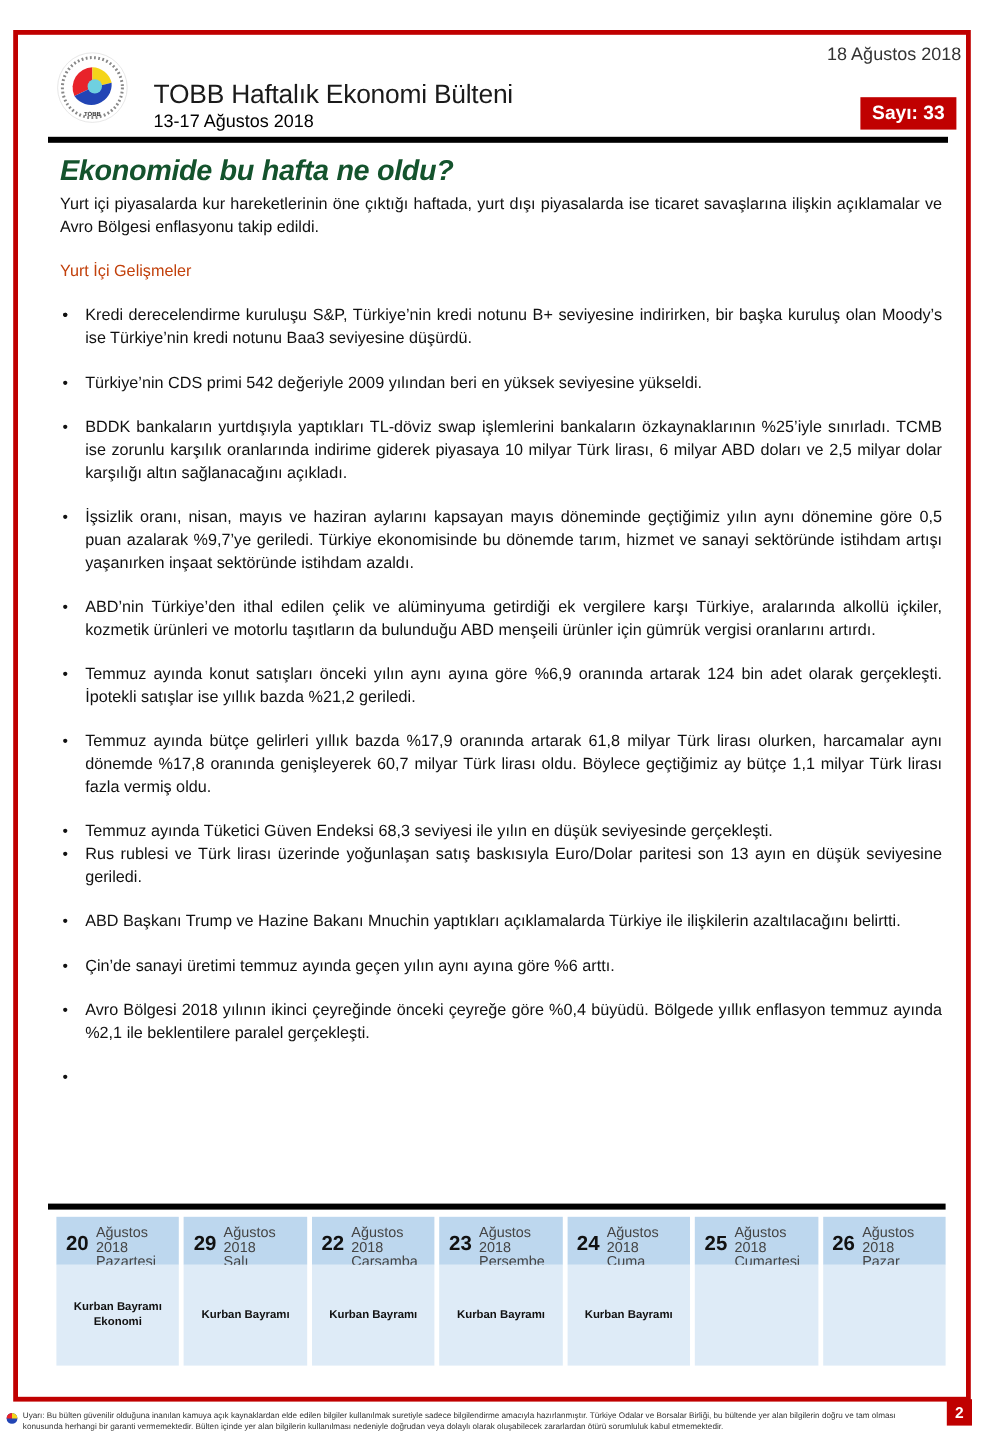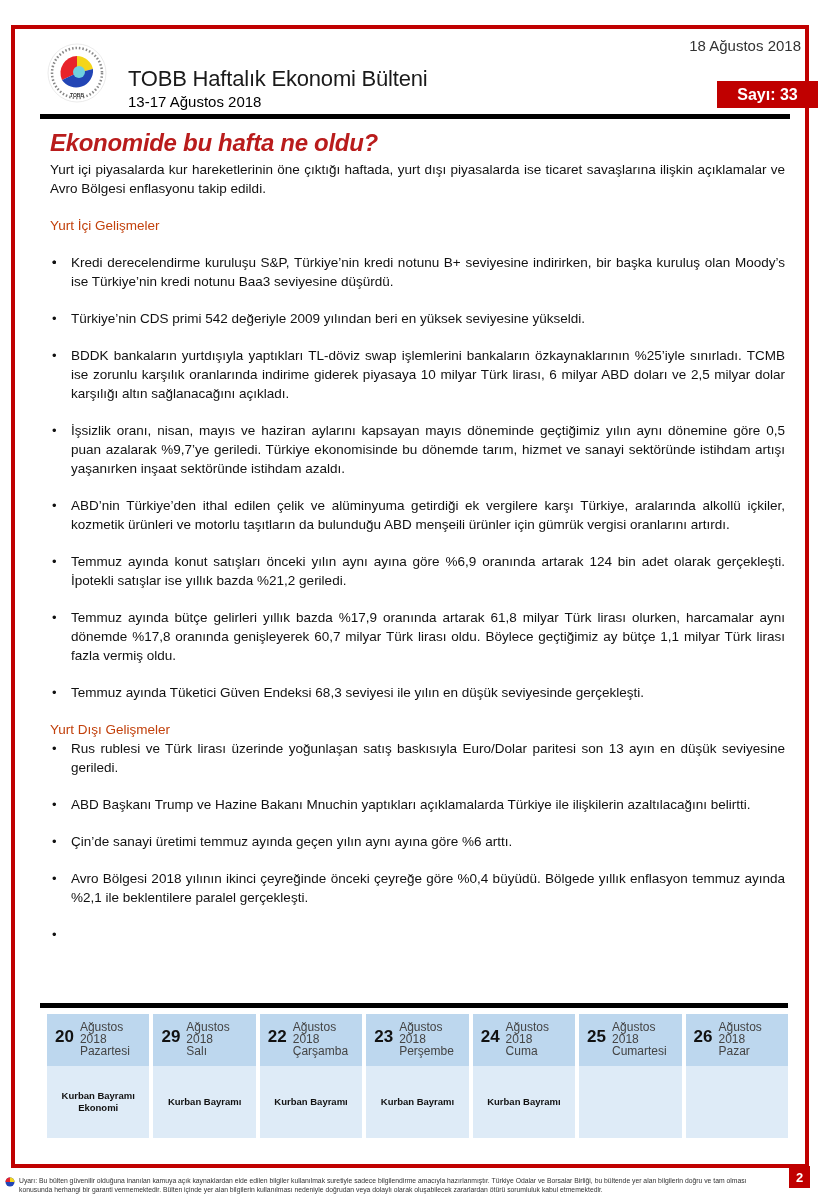--- a/index.html
+++ b/index.html
@@ -13,52 +13,52 @@
 
   .logo {
     position: absolute; left: 46px; top: 42px; width: 62px; height: 62px;
   }
   .title-block { position: absolute; left: 128px; top: 66px; }
   .title { font-size: 22px; color: #1a1a1a; letter-spacing: -0.2px; line-height: 26px; }
   .subtitle { font-size: 15px; color: #000000; line-height: 18px; margin-top: 1px; }
 
   .issue-date { position: absolute; right: 30px; top: 37px; font-size: 15px; color: #333; }
   .issue-badge {
-    position: absolute; left: 717px; top: 81px; width: 101px; height: 27px;
+    position: absolute; left: 717px; top: 81px; width: 80px; height: 27px;
     background: #c00000; color: #fff; font-size: 16px; font-weight: bold;
     display: flex; align-items: center; justify-content: center;
   }
 
   .rule { position: absolute; left: 40px; width: 750px; height: 5px; background: #000; }
   .rule.top { top: 114px; }
   .rule.bottom { top: 1003px; width: 748px; }
 
   .content { position: absolute; left: 50px; top: 128px; width: 735px; }
   .heading {
-    font-size: 24px; font-style: italic; color: #b91c1c; line-height: 30px; letter-spacing: -0.3px;
+    font-size: 24px; font-style: italic; color: #14532d; line-height: 30px; letter-spacing: -0.3px;
   }
   .intro { font-size: 13.5px; line-height: 19px; text-align: justify; margin-top: 2px; }
   .section-title { color: #c2410c; font-size: 13.5px; line-height: 19px; margin-top: 18px; }
   .bullets { list-style: none; }
   .bullets li {
     position: relative; padding-left: 21px; font-size: 13.5px; line-height: 19px;
     text-align: justify; margin-bottom: 18px;
   }
   .bullets li:last-child { margin-bottom: 0; }
   .bullets li .dot {
     position: absolute; left: 2px; top: 0; font-size: 13px;
   }
 
   .calendar {
     position: absolute; left: 47px; top: 1014px; width: 741px; height: 124px;
     display: flex; gap: 4px;
   }
   .day { flex: 1; display: flex; flex-direction: column; }
   .day-head {
-    height: 52px; background: #bdd7ee; display: flex; align-items: flex-start; padding: 6px 6px 0 8px;
+    height: 40px; background: #bdd7ee; display: flex; align-items: flex-start; padding: 6px 6px 0 8px;
   }
   .day-num { font-size: 17px; font-weight: bold; color: #111; margin-top: 7px; margin-right: 6px; }
   .day-meta { font-size: 12px; color: #444; line-height: 12px; margin-top: 1px; }
   .day-body {
     flex: 1; background: #deebf7; display: flex; align-items: center; justify-content: center;
     text-align: center; font-size: 9.5px; font-weight: bold; color: #111; line-height: 12px; padding: 0 6px;
   }
 
   .footer {
     position: absolute; left: 4px; top: 1176px; width: 760px; font-size: 6.8px; line-height: 9px; color: #333;
@@ -105,21 +105,20 @@
     <li><span class="dot">•</span><span>Kredi derecelendirme kuruluşu S&amp;P, Türkiye’nin kredi notunu B+ seviyesine indirirken, bir başka kuruluş olan Moody’s ise Türkiye’nin kredi notunu Baa3 seviyesine düşürdü.</span></li>
     <li><span class="dot">•</span><span>Türkiye’nin CDS primi 542 değeriyle 2009 yılından beri en yüksek seviyesine yükseldi.</span></li>
     <li><span class="dot">•</span><span>BDDK bankaların yurtdışıyla yaptıkları TL-döviz  swap işlemlerini bankaların özkaynaklarının %25’iyle sınırladı. TCMB ise zorunlu karşılık oranlarında indirime giderek piyasaya 10 milyar Türk lirası, 6 milyar ABD doları ve 2,5 milyar dolar karşılığı altın sağlanacağını açıkladı.</span></li>
     <li><span class="dot">•</span><span>İşsizlik oranı, nisan, mayıs ve haziran aylarını kapsayan mayıs döneminde geçtiğimiz yılın aynı dönemine göre 0,5 puan azalarak %9,7’ye geriledi. Türkiye ekonomisinde bu dönemde tarım, hizmet ve sanayi sektöründe istihdam artışı yaşanırken inşaat sektöründe istihdam azaldı.</span></li>
     <li><span class="dot">•</span><span>ABD’nin Türkiye’den ithal edilen çelik ve alüminyuma getirdiği ek vergilere karşı Türkiye, aralarında alkollü içkiler, kozmetik ürünleri ve motorlu taşıtların da bulunduğu ABD menşeili ürünler için gümrük vergisi oranlarını artırdı.</span></li>
     <li><span class="dot">•</span><span>Temmuz ayında konut satışları önceki yılın aynı ayına göre %6,9 oranında artarak 124 bin adet olarak gerçekleşti. İpotekli satışlar ise yıllık bazda %21,2 geriledi.</span></li>
     <li><span class="dot">•</span><span>Temmuz ayında bütçe gelirleri yıllık bazda %17,9 oranında artarak 61,8 milyar Türk lirası olurken, harcamalar aynı dönemde %17,8 oranında genişleyerek 60,7 milyar Türk lirası oldu. Böylece geçtiğimiz ay bütçe 1,1 milyar Türk lirası fazla vermiş oldu.</span></li>
     <li><span class="dot">•</span><span>Temmuz ayında Tüketici Güven Endeksi 68,3 seviyesi ile yılın en düşük seviyesinde gerçekleşti.</span></li>
   </ul>
 
-  <div class="section-title">Yurt Dışı Gelişmeler</div>
   <ul class="bullets">
     <li><span class="dot">•</span><span>Rus rublesi ve Türk lirası üzerinde yoğunlaşan satış baskısıyla Euro/Dolar paritesi son 13 ayın en düşük seviyesine geriledi.</span></li>
     <li><span class="dot">•</span><span>ABD Başkanı Trump ve Hazine Bakanı Mnuchin yaptıkları açıklamalarda Türkiye ile ilişkilerin azaltılacağını belirtti.</span></li>
     <li><span class="dot">•</span><span>Çin’de sanayi üretimi temmuz ayında geçen yılın aynı ayına göre %6 arttı.</span></li>
     <li><span class="dot">•</span><span>Avro Bölgesi 2018 yılının ikinci çeyreğinde önceki çeyreğe göre %0,4 büyüdü. Bölgede yıllık enflasyon temmuz ayında %2,1 ile beklentilere paralel gerçekleşti.</span></li>
     <li><span class="dot">•</span></li>
   </ul>
 </div>
 
 <div class="rule bottom"></div>

